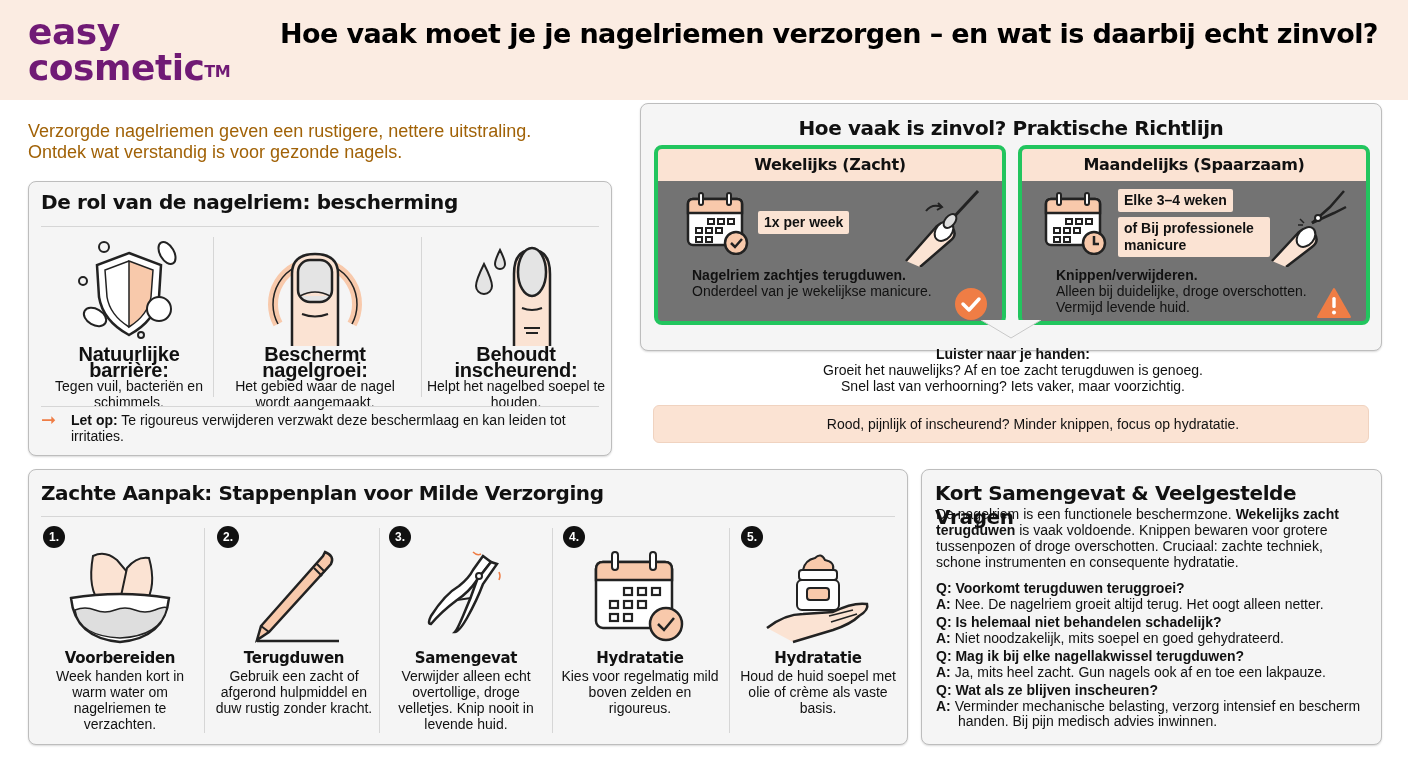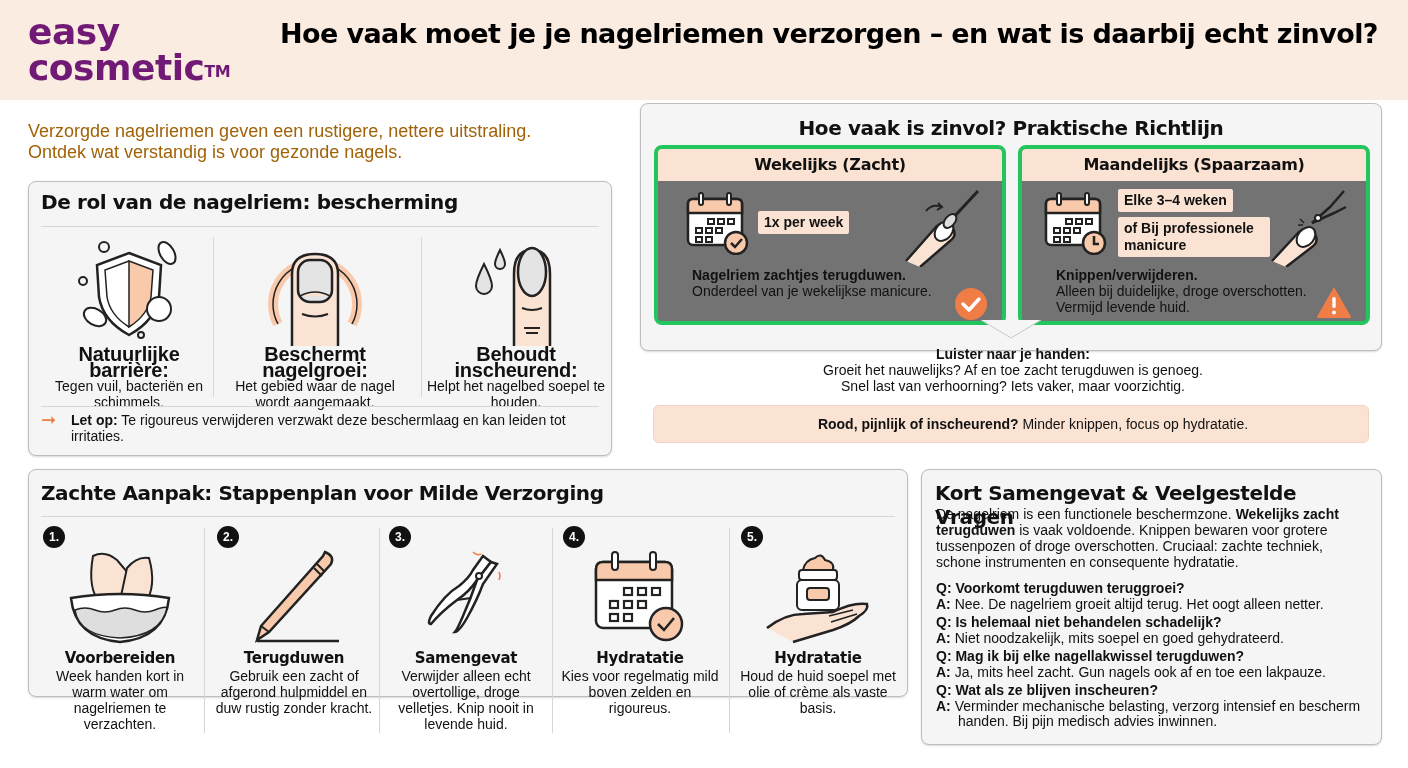--- a/index.html
+++ b/index.html
@@ -37,24 +37,24 @@
   .freq-body .cal { position: absolute; left: 28px; top: 10px; }
   .pill { position: absolute; background: #fbe3d3; border-radius: 2px; font-weight: bold; font-size: 14px; line-height: 17px; padding: 3px 6px; }
   .freq-body .tool { position: absolute; right: 20px; top: 6px; }
   .freq-body .desc { position: absolute; left: 34px; top: 86px; font-size: 14px; line-height: 16px; width: 260px; }
   .freq-body .desc b { display: block; font-weight: bold; }
   .freq-body .badge { position: absolute; right: 14px; top: 106px; }
   .pointer { position: absolute; left: 340px; top: 216px; width: 60px; height: 20px; }
   .listen { position: absolute; left: 4px; right: 0; top: 242px; text-align: center; font-size: 14px; line-height: 16px; }
   .listen b { display: block; font-weight: bold; }
   .warnbar { position: absolute; left: 12px; right: 12px; top: 301px; height: 38px; background: #fbe3d3; border: 1px solid #f0d3c0; border-radius: 6px; text-align: center; font-size: 14px; line-height: 36px; }
-  .warnbar b { font-weight: bold; margin-left: 44px; }
+  .warnbar b { font-weight: normal; margin-left: 44px; }
 
   
-  #steps { left: 28px; top: 469px; width: 880px; height: 228px; }
+  #steps { left: 28px; top: 469px; width: 880px; height: 276px; }
   #steps .card-title { position: absolute; left: 12px; top: 11px; }
   #steps .hr.top { position: absolute; left: 12px; right: 12px; top: 46px; }
   .step { position: absolute; top: 56px; width: 170px; height: 210px; text-align: center; }
   .step .num { position: absolute; left: 8px; top: 0; width: 22px; height: 22px; border-radius: 50%; background: #111; color: #fff; font-weight: bold; font-size: 12px; line-height: 22px; text-align: center; }
   .step .icon { position: absolute; left: 0; right: 0; top: 14px; height: 112px; display: flex; align-items: center; justify-content: center; }
   .step .lbl { position: absolute; left: 0; right: 0; top: 123px; font-family: "DejaVu Sans", sans-serif; font-weight: bold; font-size: 15px; letter-spacing: -0.3px; }
   .step .txt { position: absolute; left: 4px; right: 4px; top: 142px; font-size: 14px; line-height: 16px; }
 
   
   #summary { left: 921px; top: 469px; width: 461px; height: 276px; }

